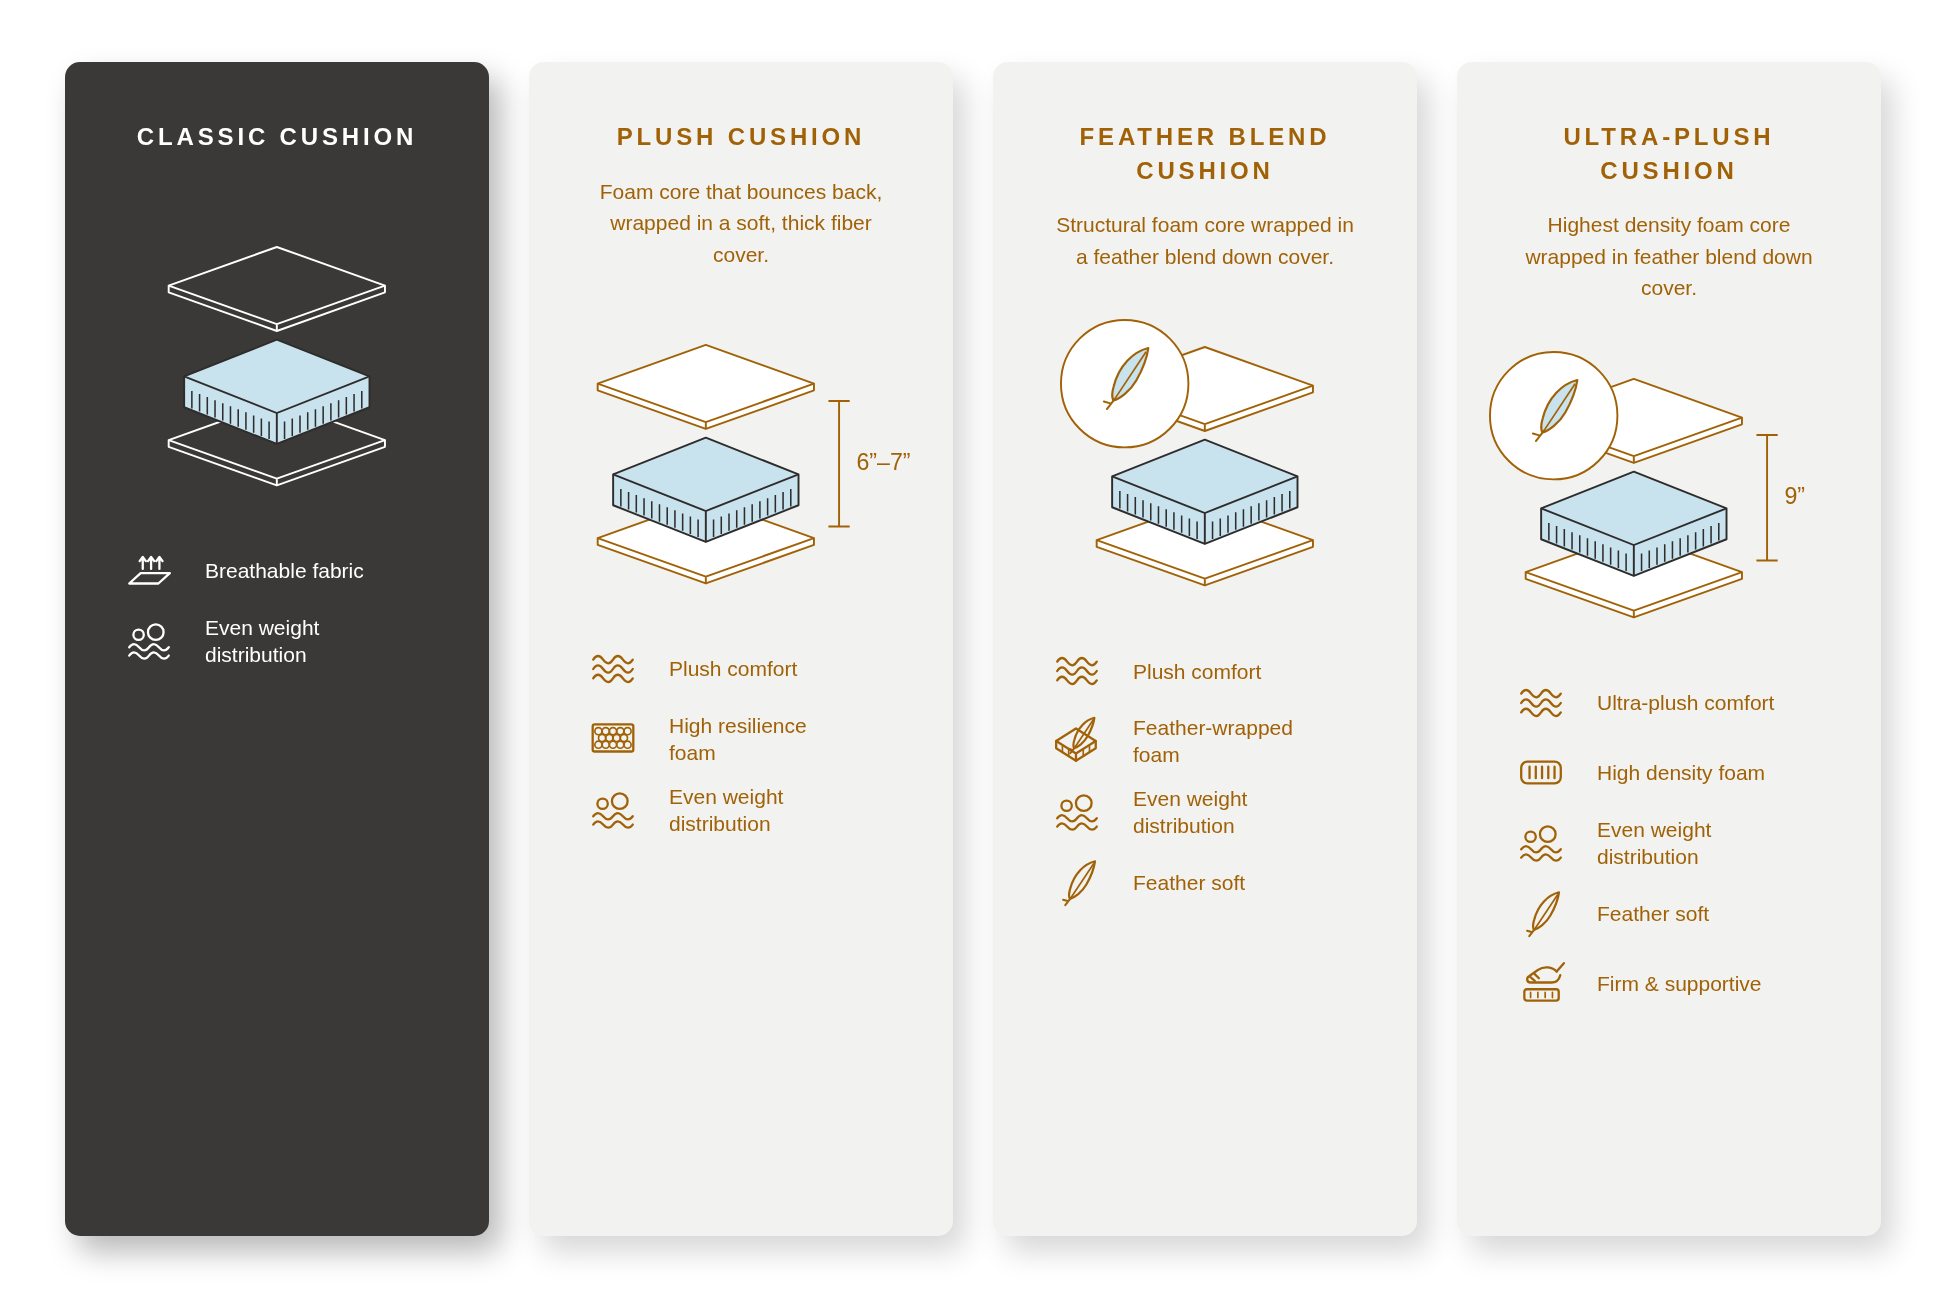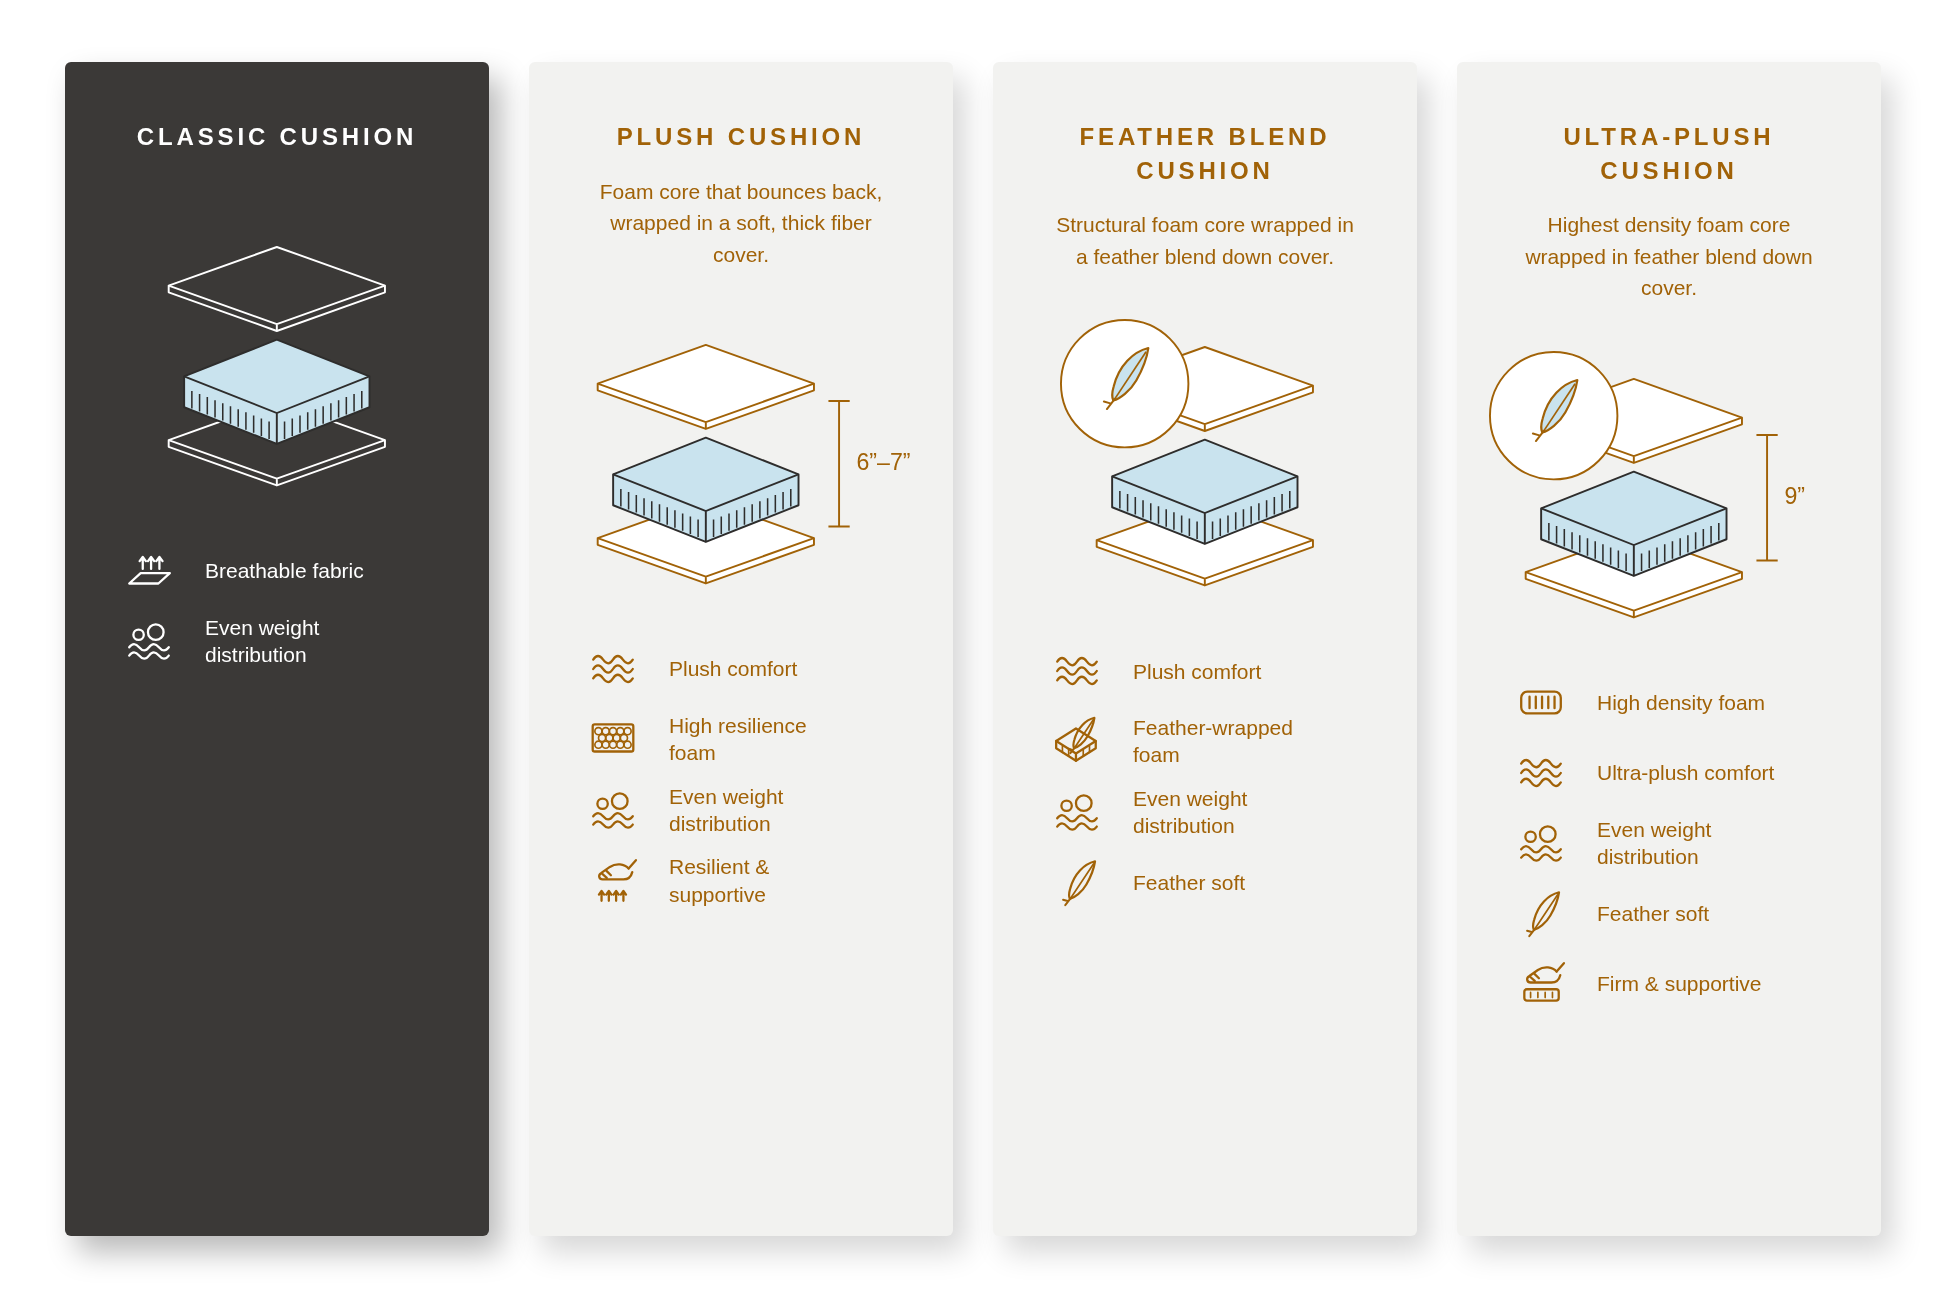--- a/index.html
+++ b/index.html
@@ -7,21 +7,21 @@
     font-family:"Liberation Sans","DejaVu Sans",sans-serif;
     color:#2e2d2c;
     -webkit-font-smoothing:antialiased;
   }
   .canvas{
     width:1946px;height:1298px;box-sizing:border-box;
     display:flex;gap:40px;padding:62px 65px;background:#ffffff;
   }
   .panel{
     width:424px;height:1174px;box-sizing:border-box;
-    border-radius:6px;
+    border-radius:15px;
     display:flex;flex-direction:column;align-items:center;
     padding:58px 30px 0;
   }
   .panel-light{
     background:#f2f2f0;color:#a16207;
     box-shadow:12px 16px 30px rgba(0,0,0,0.16);
   }
   .panel-dark{
     background:#3b3937;color:#ffffff;
     box-shadow:12px 16px 30px rgba(0,0,0,0.28);
@@ -177,31 +177,20 @@
       <li class="feature">
         <span class="ficon">
           <svg viewBox="0 0 48 48">
             <circle cx="14" cy="18" r="5"></circle>
               <circle cx="30.5" cy="15.5" r="7.5"></circle>
             <path d="M5,30 q4.5,-6 9.5,0 t9.5,0 t9.5,0 t9.5,0 M5,38 q4.5,-6 9.5,0 t9.5,0 t9.5,0 t9.5,0"></path>
           </svg>
         </span>
         <span class="flabel">Even weight distribution</span>
       </li>
-      <li class="feature">
-        <span class="ficon">
-          <svg viewBox="0 0 48 48">
-            <g transform="translate(1,2)">
-                <use href="#hand"></use>
-              </g>
-            <path d="M13,43 V34 M10.5,37 L13,33.5 L15.5,37 M20,43 V34 M17.5,37 L20,33.5 L22.5,37 M27,43 V34 M24.5,37 L27,33.5 L29.5,37 M34,43 V34 M31.5,37 L34,33.5 L36.5,37"></path>
-          </svg>
-        </span>
-        <span class="flabel">Resilient &amp; supportive</span>
-      </li>
     </ul>
   </section>
 
   <section class="panel panel-light">
     <h2 class="panel-title">FEATHER BLEND CUSHION</h2>
     <p class="panel-desc">Structural foam core wrapped in a feather blend down cover.</p>
     <div class="diagram">
       <svg class="cushion-svg" viewBox="0 0 300 290" height="280">
         <use href="#slab" y="190"></use>
         <use href="#foam" x="54" y="126"></use>
@@ -268,33 +257,33 @@
         <g>
           <path d="M277,88 L299,88 M288,88 L288,218 M277,218 L299,218" stroke="currentColor" stroke-width="2" fill="none"></path>
           <text x="306" y="160" font-size="24" fill="currentColor">9”</text>
         </g>
       </svg>
     </div>
     <ul class="features">
       <li class="feature">
         <span class="ficon">
           <svg viewBox="0 0 48 48">
+              <path d="M5,15 q4.5,-7 9.5,0 t9.5,0 t9.5,0 t9.5,0 M5,24 q4.5,-7 9.5,0 t9.5,0 t9.5,0 t9.5,0 M5,33 q4.5,-7 9.5,0 t9.5,0 t9.5,0 t9.5,0"></path>
+            </svg>
+        </span>
+        <span class="flabel">Ultra-plush comfort</span>
+      </li>
+      <li class="feature">
+        <span class="ficon">
+          <svg viewBox="0 0 48 48">
             <rect x="5" y="13" width="38" height="21" rx="6"></rect>
             <path d="M13,18 V29 M19,18 V29 M25,18 V29 M31,18 V29 M37,18 V29"></path>
           </svg>
         </span>
         <span class="flabel">High density foam</span>
-      </li>
-      <li class="feature">
-        <span class="ficon">
-          <svg viewBox="0 0 48 48">
-              <path d="M5,15 q4.5,-7 9.5,0 t9.5,0 t9.5,0 t9.5,0 M5,24 q4.5,-7 9.5,0 t9.5,0 t9.5,0 t9.5,0 M5,33 q4.5,-7 9.5,0 t9.5,0 t9.5,0 t9.5,0"></path>
-            </svg>
-        </span>
-        <span class="flabel">Ultra-plush comfort</span>
       </li>
       <li class="feature">
         <span class="ficon">
           <svg viewBox="0 0 48 48">
             <circle cx="14" cy="18" r="5"></circle>
               <circle cx="30.5" cy="15.5" r="7.5"></circle>
             <path d="M5,30 q4.5,-6 9.5,0 t9.5,0 t9.5,0 t9.5,0 M5,38 q4.5,-6 9.5,0 t9.5,0 t9.5,0 t9.5,0"></path>
           </svg>
         </span>
         <span class="flabel">Even weight distribution</span>

